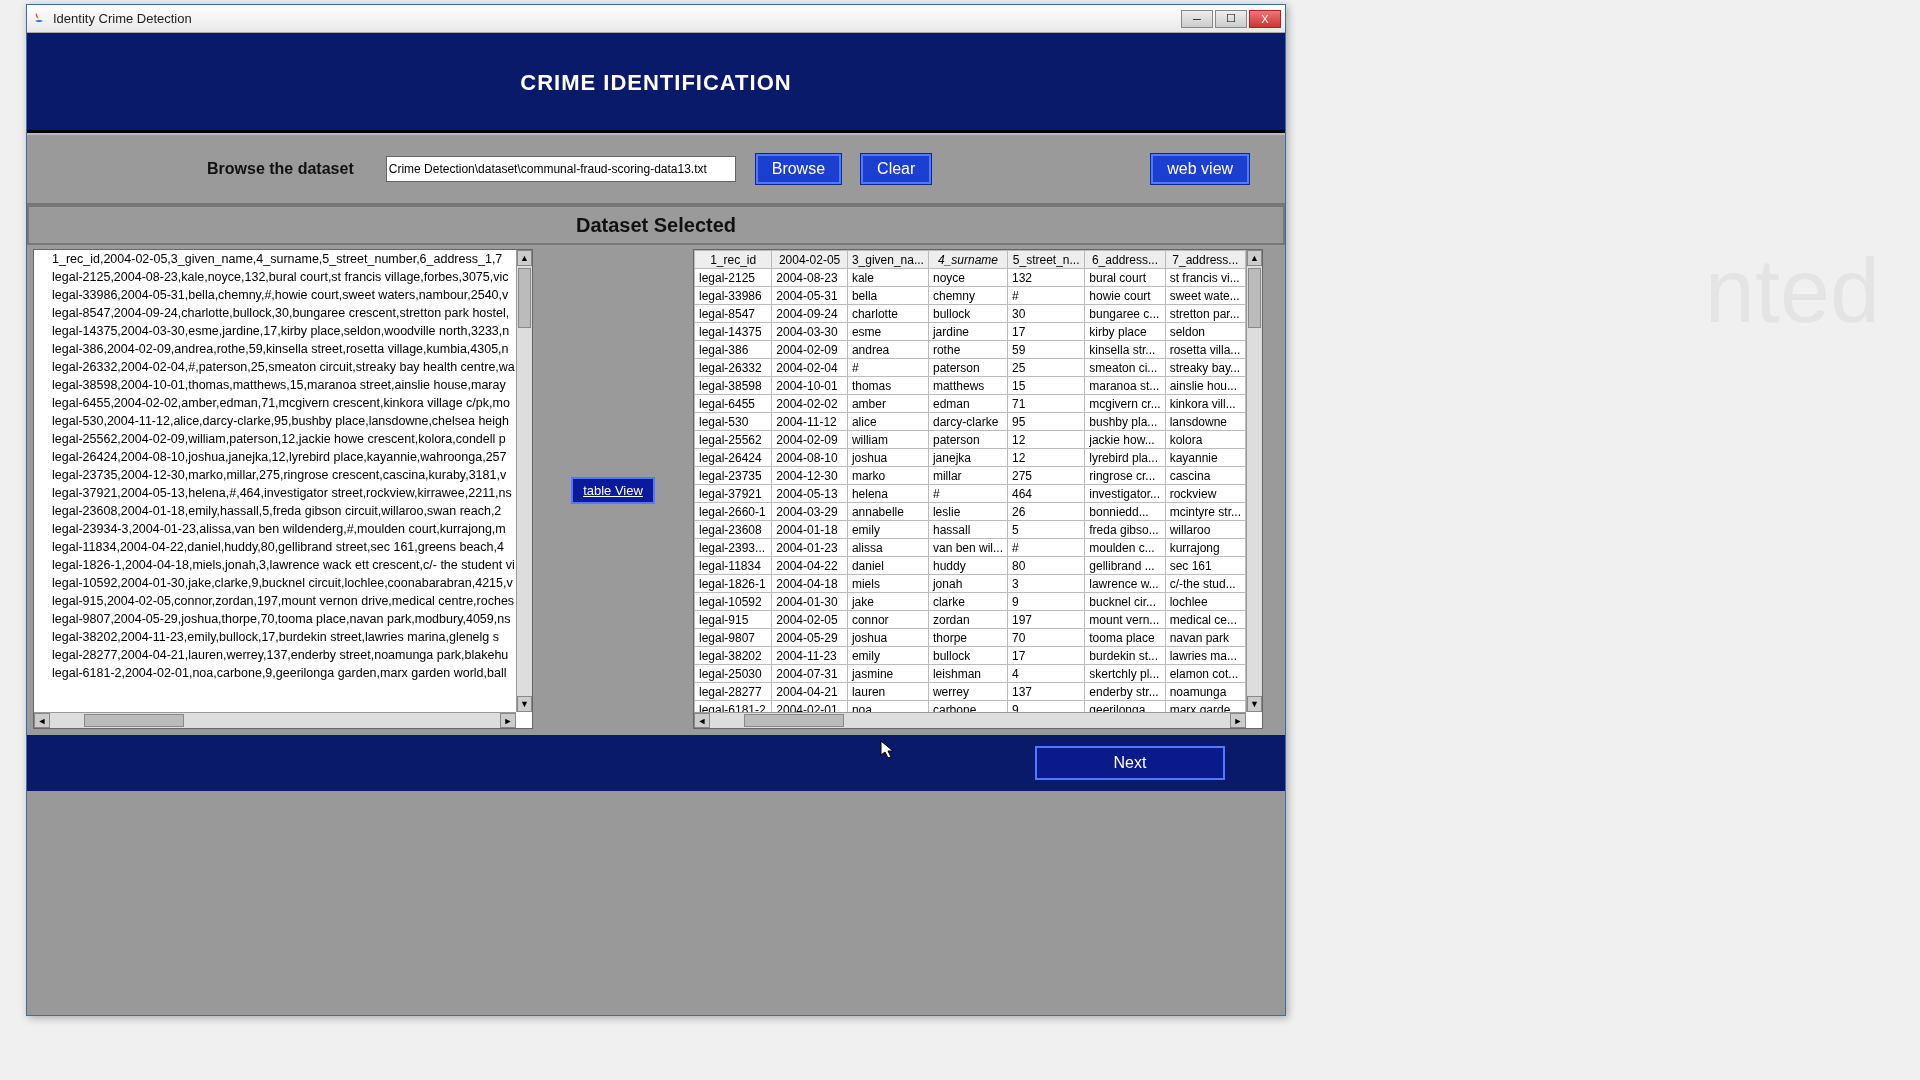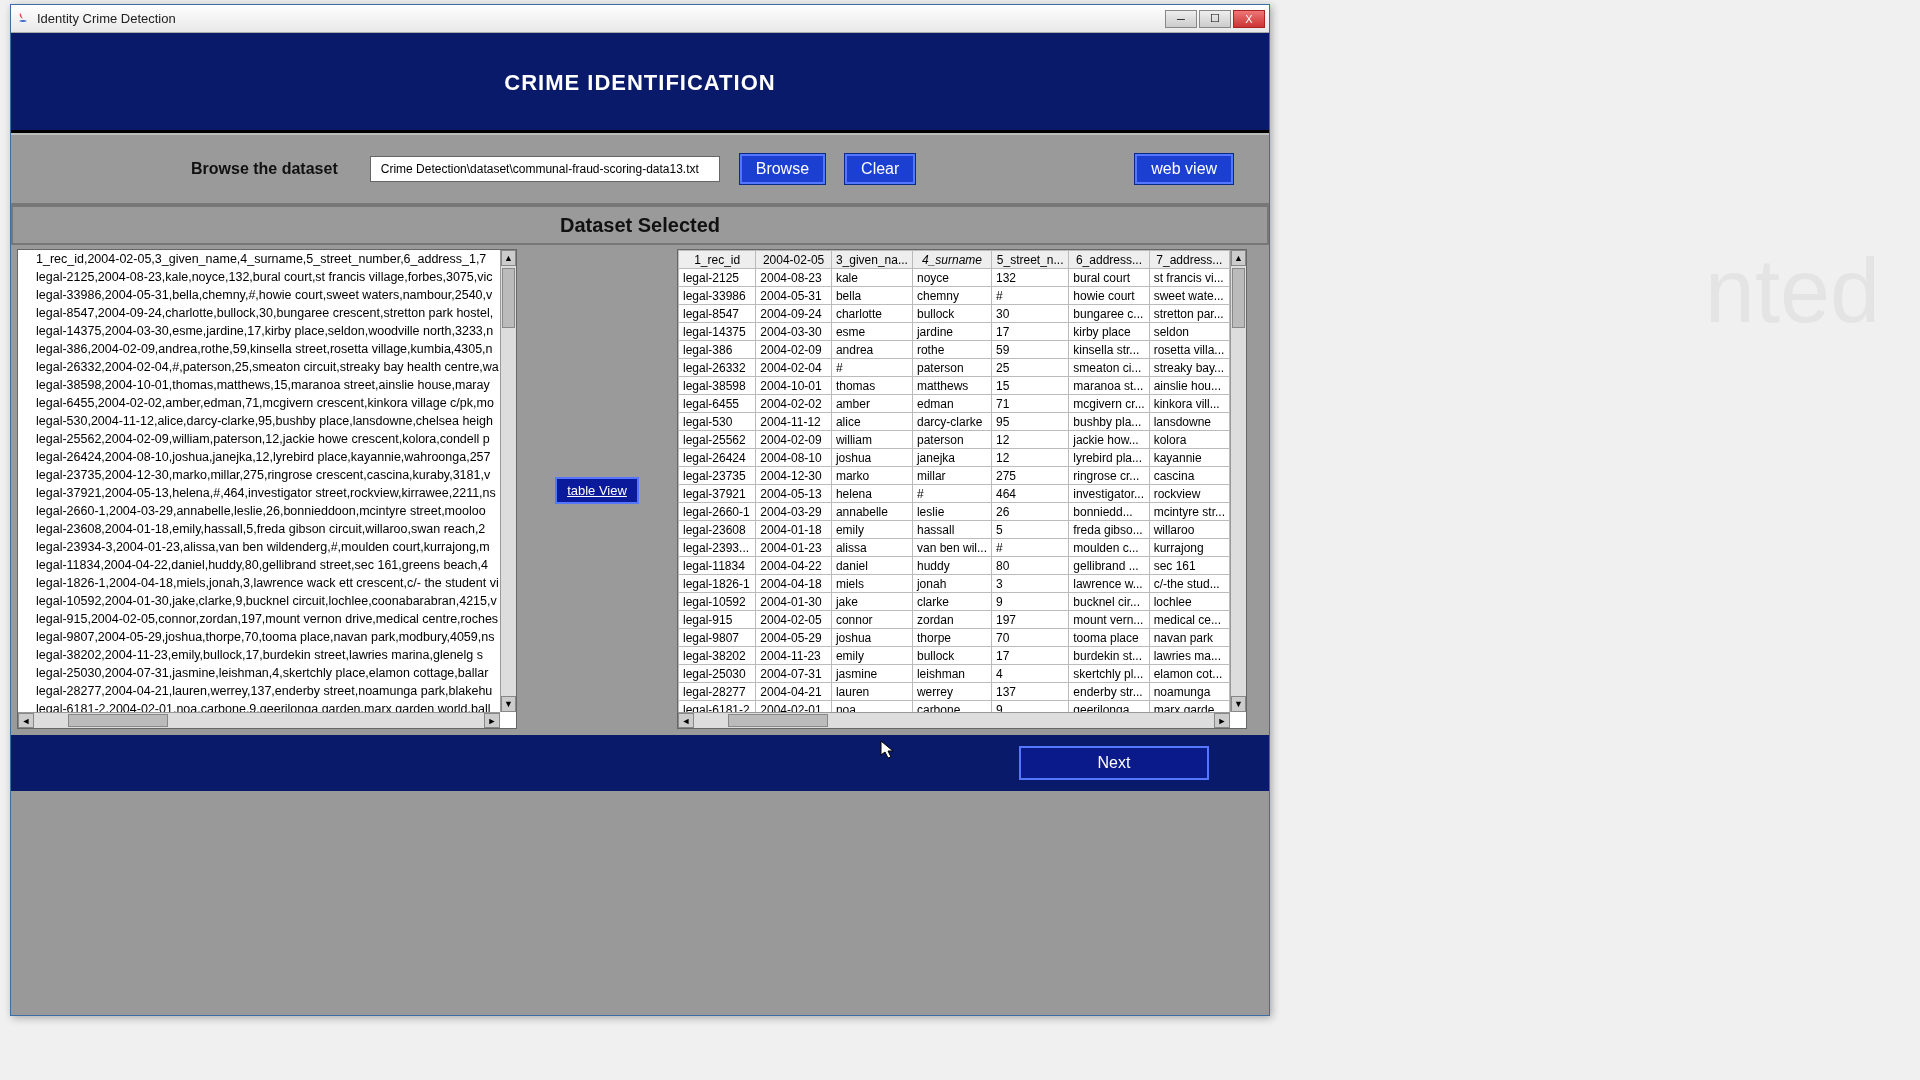--- a/index.html
+++ b/index.html
@@ -6,21 +6,21 @@
   body {
     font-family: Arial, sans-serif;
     background: #f0f0f0;
     width: 1920px;
     height: 1080px;
     overflow: hidden;
     position: relative;
   }
   .window {
     position: absolute;
-    left: 10px; top: 4px;
+    left: 26px; top: 4px;
     width: 1260px;
     height: 1012px;
     background: #999;
     border: 1px solid #3a6ea5;
     box-shadow: 2px 2px 8px rgba(0,0,0,0.3);
   }
   .titlebar {
     height: 28px;
     background: linear-gradient(to bottom, #fff, #e8e8e8);
     display: flex;
@@ -63,21 +63,21 @@
     border-bottom: 2px solid #777;
     display: flex;
     align-items: center;
     padding: 0 30px;
   }
   .browse-label { font-size: 16px; font-weight: bold; color: #111; margin-left: 150px; }
   .path-input {
     margin-left: 32px;
     width: 350px; height: 26px;
     font-size: 12px;
-    padding: 2px 10px;
+    padding: 2px 2px;
     border: 1px solid #666;
     background: #fff;
   }
   .btn {
     background: #1a3fd1;
     color: #fff;
     border: 2px solid #5577ff;
     padding: 4px 14px;
     font-size: 16px;
     cursor: pointer;
@@ -289,30 +289,28 @@
           <div>legal-14375,2004-03-30,esme,jardine,17,kirby place,seldon,woodville north,3233,n</div>
           <div>legal-386,2004-02-09,andrea,rothe,59,kinsella street,rosetta village,kumbia,4305,n</div>
           <div>legal-26332,2004-02-04,#,paterson,25,smeaton circuit,streaky bay health centre,wa</div>
           <div>legal-38598,2004-10-01,thomas,matthews,15,maranoa street,ainslie house,maray</div>
           <div>legal-6455,2004-02-02,amber,edman,71,mcgivern crescent,kinkora village c/pk,mo</div>
           <div>legal-530,2004-11-12,alice,darcy-clarke,95,bushby place,lansdowne,chelsea heigh</div>
           <div>legal-25562,2004-02-09,william,paterson,12,jackie howe crescent,kolora,condell p</div>
           <div>legal-26424,2004-08-10,joshua,janejka,12,lyrebird place,kayannie,wahroonga,257</div>
           <div>legal-23735,2004-12-30,marko,millar,275,ringrose crescent,cascina,kuraby,3181,v</div>
           <div>legal-37921,2004-05-13,helena,#,464,investigator street,rockview,kirrawee,2211,ns</div>
-          <div>legal-2660-1,2004-03-29,annabelle,leslie,26,bonnieddoon,mcintyre street,mooloo</div>
           <div>legal-23608,2004-01-18,emily,hassall,5,freda gibson circuit,willaroo,swan reach,2</div>
           <div>legal-23934-3,2004-01-23,alissa,van ben wildenderg,#,moulden court,kurrajong,m</div>
           <div>legal-11834,2004-04-22,daniel,huddy,80,gellibrand street,sec 161,greens beach,4</div>
           <div>legal-1826-1,2004-04-18,miels,jonah,3,lawrence wack ett crescent,c/- the student vi</div>
           <div>legal-10592,2004-01-30,jake,clarke,9,bucknel circuit,lochlee,coonabarabran,4215,v</div>
           <div>legal-915,2004-02-05,connor,zordan,197,mount vernon drive,medical centre,roches</div>
           <div>legal-9807,2004-05-29,joshua,thorpe,70,tooma place,navan park,modbury,4059,ns</div>
           <div>legal-38202,2004-11-23,emily,bullock,17,burdekin street,lawries marina,glenelg s</div>
-          <div>legal-25030,2004-07-31,jasmine,leishman,4,skertchly place,elamon cottage,ballar</div>
           <div>legal-28277,2004-04-21,lauren,werrey,137,enderby street,noamunga park,blakehu</div>
           <div>legal-6181-2,2004-02-01,noa,carbone,9,geerilonga garden,marx garden world,ball</div>
         </div>
       <div class="v-scroll">
         <div class="arrow up">▲</div>
         <div class="thumb"></div>
         <div class="arrow down">▼</div>
       </div>
       <div class="h-scroll">
         <div class="arrow left">◄</div>

